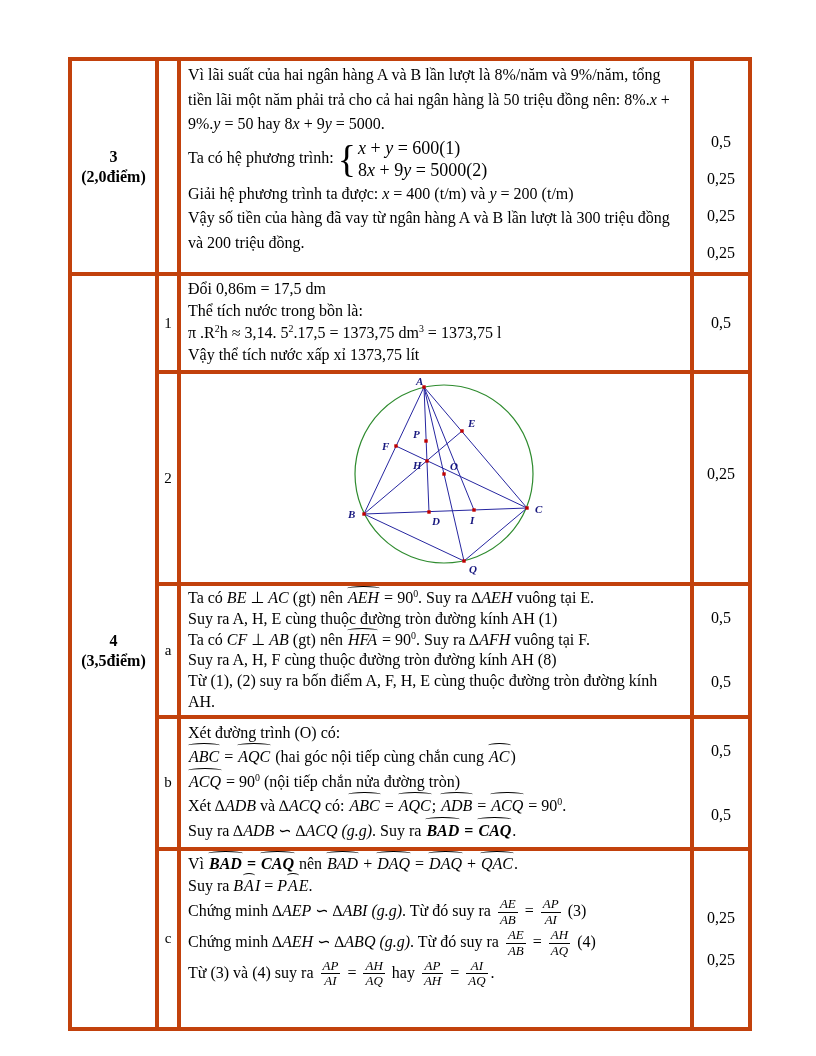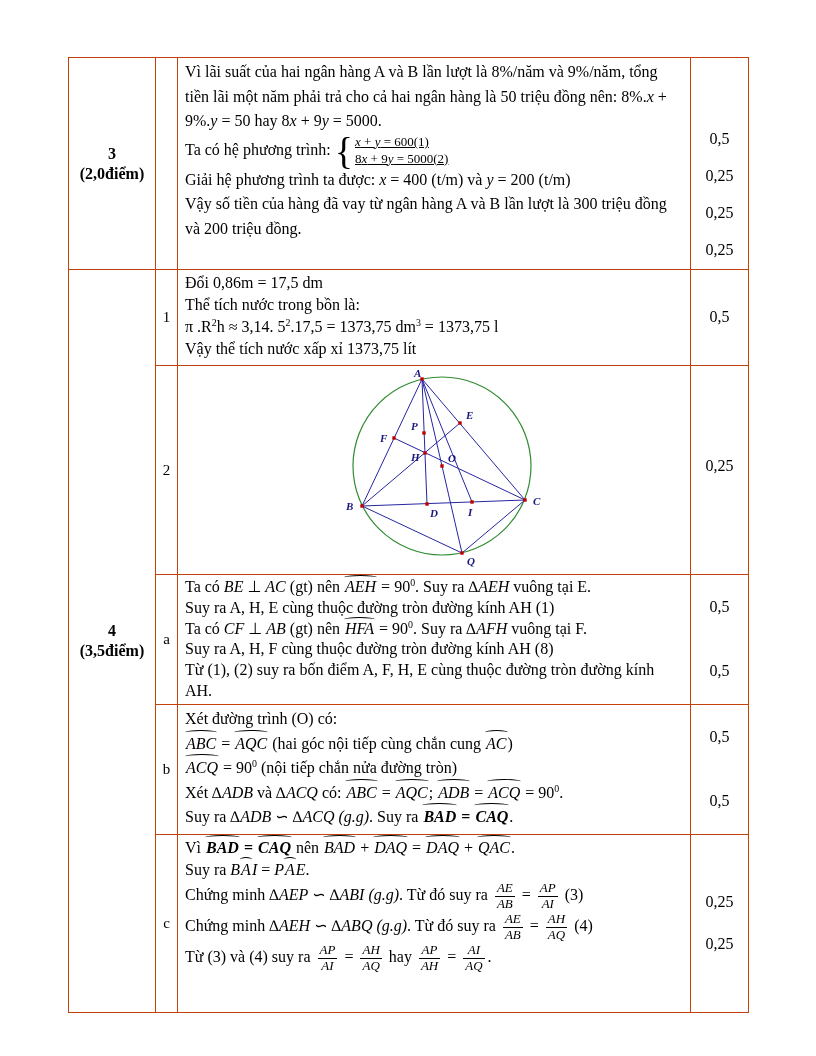--- a/index.html
+++ b/index.html
@@ -1,20 +1,20 @@
 <!DOCTYPE html>
 <html><head>
 <meta charset="utf-8">
 <style>
   html,body{margin:0;padding:0;background:#fff;}
   .page{position:relative;width:816px;height:1056px;background:#fff;overflow:hidden;
         font-family:"Liberation Serif",serif;color:#000;}
   table.answer{position:absolute;left:68px;top:57px;width:680px;table-layout:fixed;
         border-collapse:collapse;font-size:16px;}
-  td{border:1px solid #c2410c;vertical-align:top;padding:2px 7px;box-sizing:border-box;overflow:hidden;margin-top:40px;}
+  td{border:4px solid #c2410c;vertical-align:top;padding:2px 7px;box-sizing:border-box;overflow:hidden;margin-top:40px;}
   td.num{text-align:center;vertical-align:middle;font-weight:bold;padding:2px;line-height:1.25;}
   td.part{text-align:center;vertical-align:middle;padding:0 1px;font-size:15px;}
   td.marks{padding:0;text-align:center;}
   td.figcell{padding:2px;text-align:center;}
   .marks-inner{display:flex;flex-direction:column;}
   .mark{font-size:16px;line-height:22px;}
   .h203{height:203px}.h94{height:94px}.h200{height:200px}.h128{height:128px}.h176{height:176px}
   .m-low{justify-content:flex-end;gap:15px;padding-bottom:8px;}
   .m-center{justify-content:center;}
   .m-around{justify-content:space-around;}
@@ -25,21 +25,21 @@
   .r-a .line{line-height:20.8px}
   .r-b .line{line-height:24.5px}
   .r-c .line{line-height:22px}
   i{font-style:italic;}
   sup{font-size:0.62em;vertical-align:super;line-height:0;}
   .hat{position:relative;display:inline-block;font-style:italic;padding:0 1px;}
   .hat::before{content:"";position:absolute;left:0;right:0;top:-2px;height:4px;
        border-top:1px solid #000;border-radius:50% 50% 0 0;}
   .sys{display:inline-flex;align-items:center;vertical-align:middle;}
   .brace{font-size:38px;line-height:0.9;font-weight:400;margin-right:2px;}
-  .eqs{display:inline-flex;flex-direction:column;line-height:1.25;font-size:13px;text-decoration:underline;}
+  .eqs{display:inline-flex;flex-direction:column;line-height:1.25;font-size:18px;}
   .frac{display:inline-flex;flex-direction:column;vertical-align:middle;text-align:center;
        font-size:13px;line-height:1.15;margin:0 3px;}
   .fn{border-bottom:1px solid #000;padding:0 2px;}
   .fd{padding:0 2px;}
   b .hat::before{border-top-width:1.4px;}
 </style>
 </head>
 <body>
 
 <div class="page">

